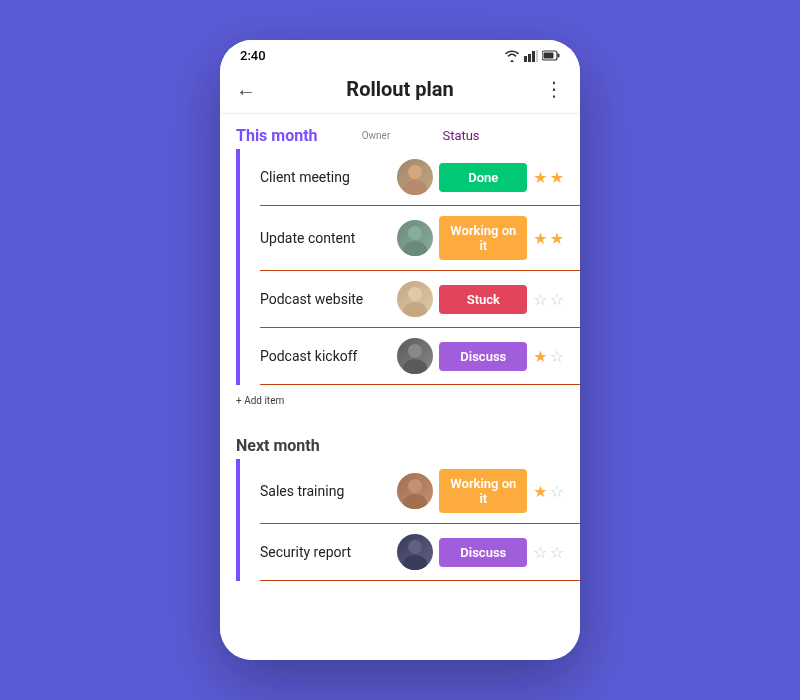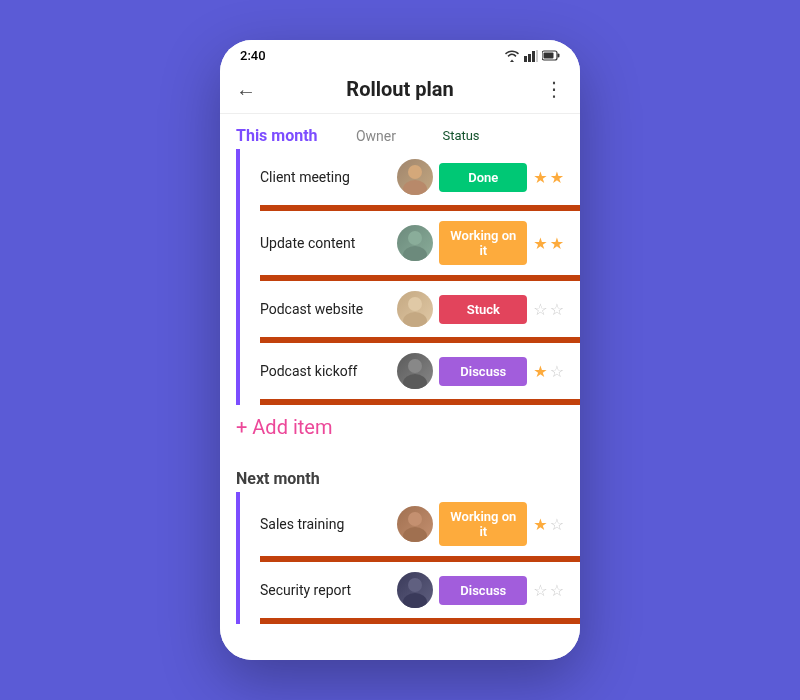--- a/index.html
+++ b/index.html
@@ -84,43 +84,43 @@
     }
 
     .section-title {
       font-size: 16px;
       font-weight: 700;
       color: #7c4dff;
       min-width: 110px;
     }
 
     .col-owner {
-      font-size: 14px;
+      font-size: 10px;
       color: #888;
       width: 60px;
       text-align: center;
     }
 
     .col-status {
       font-size: 13px;
-      color: #14532d;
+      color: #701a75;
       width: 110px;
       text-align: center;
     }
 
     .section-left-border {
       border-left: 4px solid #7c4dff;
       margin-left: 16px;
     }
 
     .task-row {
       display: flex;
       align-items: center;
       padding: 10px 16px 10px 0;
-      border-bottom: 6px solid #c2410c;
+      border-bottom: 1px solid #c2410c;
       margin-left: 20px;
     }
 
     .task-name {
       flex: 1;
       font-size: 14px;
       color: #222;
       padding-left: 0;
     }
 
@@ -164,22 +164,22 @@
       font-size: 16px;
     }
 
     .star-empty {
       color: #ccc;
       font-size: 16px;
     }
 
     .add-item {
       padding: 10px 16px;
-      font-size: 20px;
-      color: #ec4899;
+      font-size: 10px;
+      color: #404040;
       cursor: pointer;
     }
 
     
     .avatar-1 { background: linear-gradient(135deg, #a0856c, #c4a882); }
     .avatar-2 { background: linear-gradient(135deg, #6c8a7c, #8aad9a); }
     .avatar-3 { background: linear-gradient(135deg, #c4a882, #e0c9a6); }
     .avatar-4 { background: linear-gradient(135deg, #5a5a5a, #888); }
     .avatar-5 { background: linear-gradient(135deg, #a07050, #c49070); }
     .avatar-6 { background: linear-gradient(135deg, #3a3a5a, #606080); }

